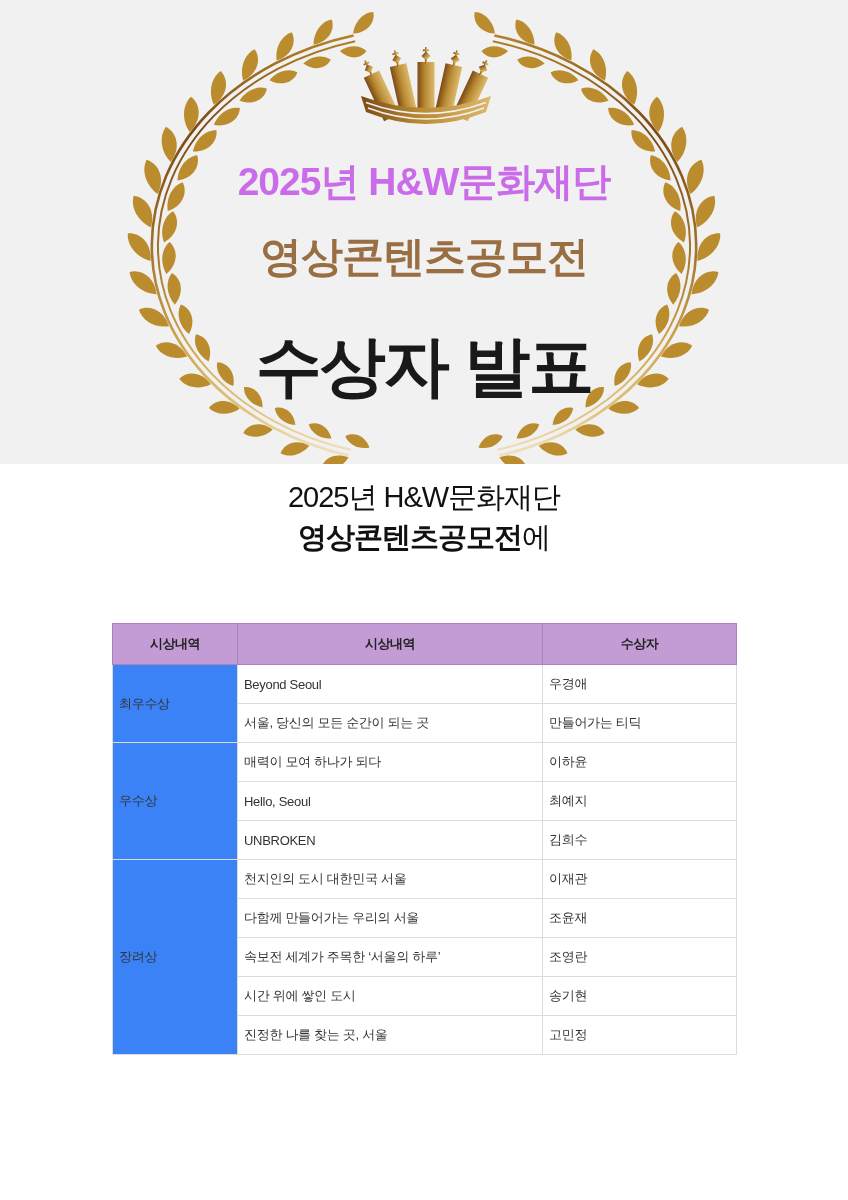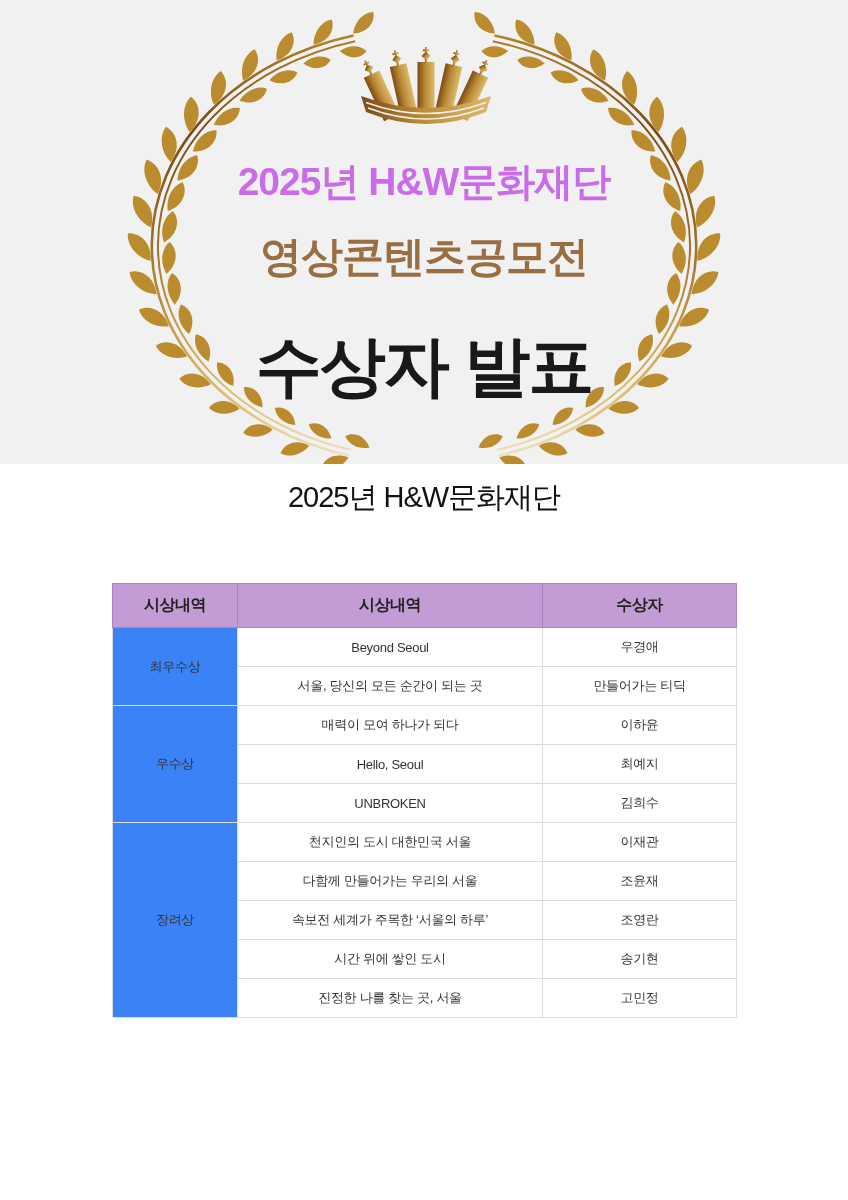--- a/index.html
+++ b/index.html
@@ -18,25 +18,25 @@
   .t-main {top:322px;font-size:66px;font-weight:800;color:#191919;letter-spacing:-2px;}
   
   .message{padding-top:13px;text-align:center;color:#111;font-size:29px;line-height:40px;letter-spacing:-1px;}
   .message .bold{font-weight:700;}
   .message .line4{margin-top:26px;}
   
   .table-wrap{margin:66px auto 0 auto;width:624px;}
   table{width:624px;border-collapse:collapse;table-layout:fixed;font-size:13px;color:#333;}
   col.c1{width:125px;} col.c2{width:305px;} col.c3{width:194px;}
   th{
-    background:#c49cd5;color:#222;font-weight:700;font-size:16px;
+    background:#c49cd5;color:#222;font-weight:700;font-size:13px;
     padding:11px 4px;border:1px solid #aa81c2;letter-spacing:-0.5px;
   }
   td{
-    border:1px solid #dcdcdc;text-align:center;padding:10px 6px;height:14px;
+    border:1px solid #dcdcdc;text-align:left;padding:10px 6px;height:14px;
     background:#ffffff;letter-spacing:-0.3px;
   }
   td.cat{background:#3b82f6;}
 </style>
 </head>
 <body>
 
 <div class="hero">
 
   <svg class="wreath" width="848" height="470" viewBox="0 0 848 470">
@@ -193,20 +193,21 @@
     </svg>
   </div>
 
   <div class="hero-title t-year">2025년 H&amp;W문화재단</div>
   <div class="hero-title t-event">영상콘텐츠공모전</div>
   <div class="hero-title t-main">수상자 발표</div>
 </div>
 
 <div class="message">
   <div>2025년 H&amp;W문화재단</div>
+  <div><span class="bold">영상콘텐츠공모전</span><span>에</span></div>
 </div>
 
 <div class="table-wrap">
   <table>
     <colgroup>
         <col class="c1">
         <col class="c2">
         <col class="c3">
       </colgroup>
     <thead>

